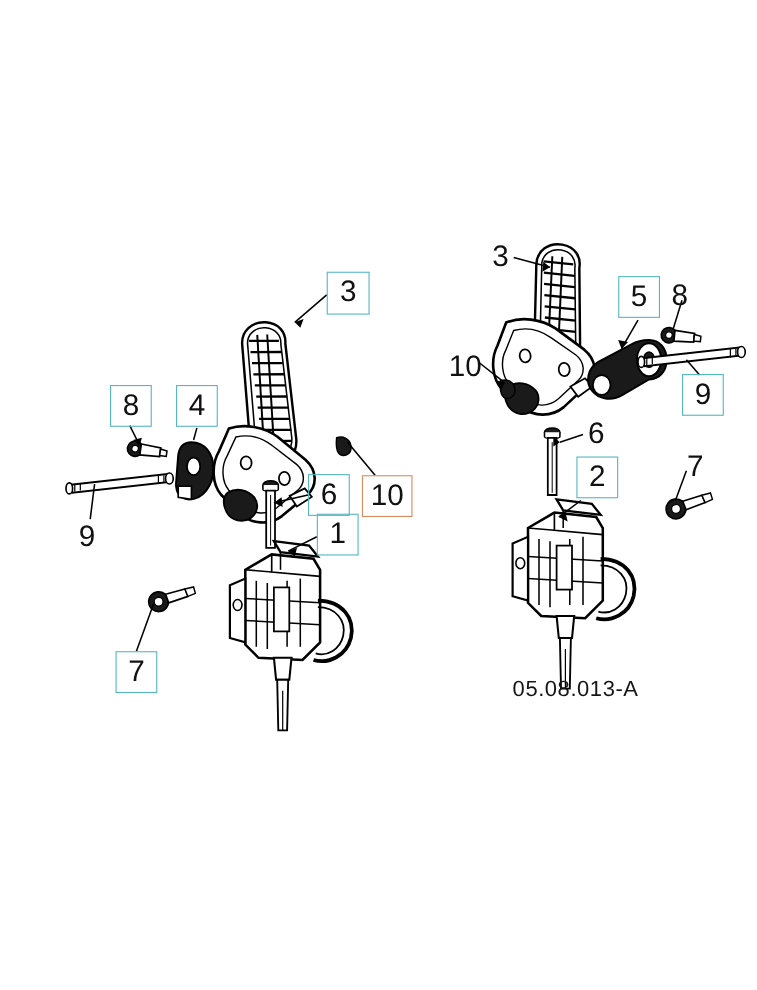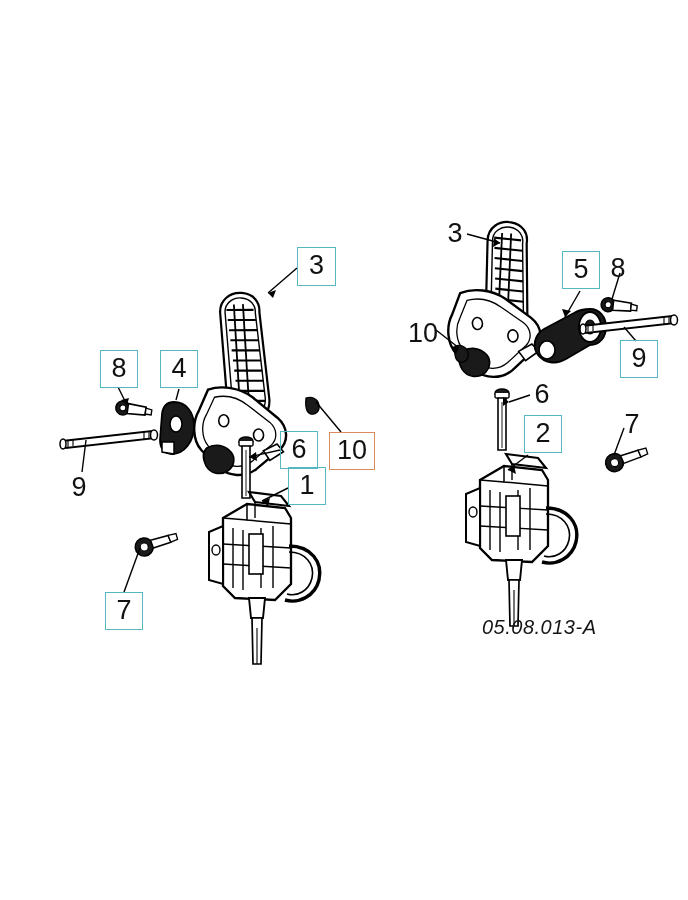--- a/index.html
+++ b/index.html
@@ -283,15 +283,15 @@
       <div class="callout plain" style="left: 443px; top: 219px; width: 24px; height: 30px;">3</div>
       <div class="callout boxed" style="left: 562px; top: 251px; width: 38px; height: 38px;">5</div>
       <div class="callout plain" style="left: 606px; top: 254px; width: 24px; height: 30px;">8</div>
       <div class="callout plain" style="left: 406px; top: 319px; width: 34px; height: 30px;">10</div>
       <div class="callout boxed" style="left: 620px; top: 340px; width: 38px; height: 38px;">9</div>
       <div class="callout plain" style="left: 530px; top: 380px; width: 24px; height: 30px;">6</div>
       <div class="callout boxed" style="left: 524px; top: 415px; width: 38px; height: 38px;">2</div>
       <div class="callout plain" style="left: 620px; top: 410px; width: 24px; height: 30px;">7</div>
     </div>
 
-  <div class="caption" style="left:482px; top:616px;font-style:italic;">05.08.013-A</div>
+  <div class="caption" style="left:466px; top:616px;">05.08.013-A</div>
 
 </div>
 
 </body></html>

